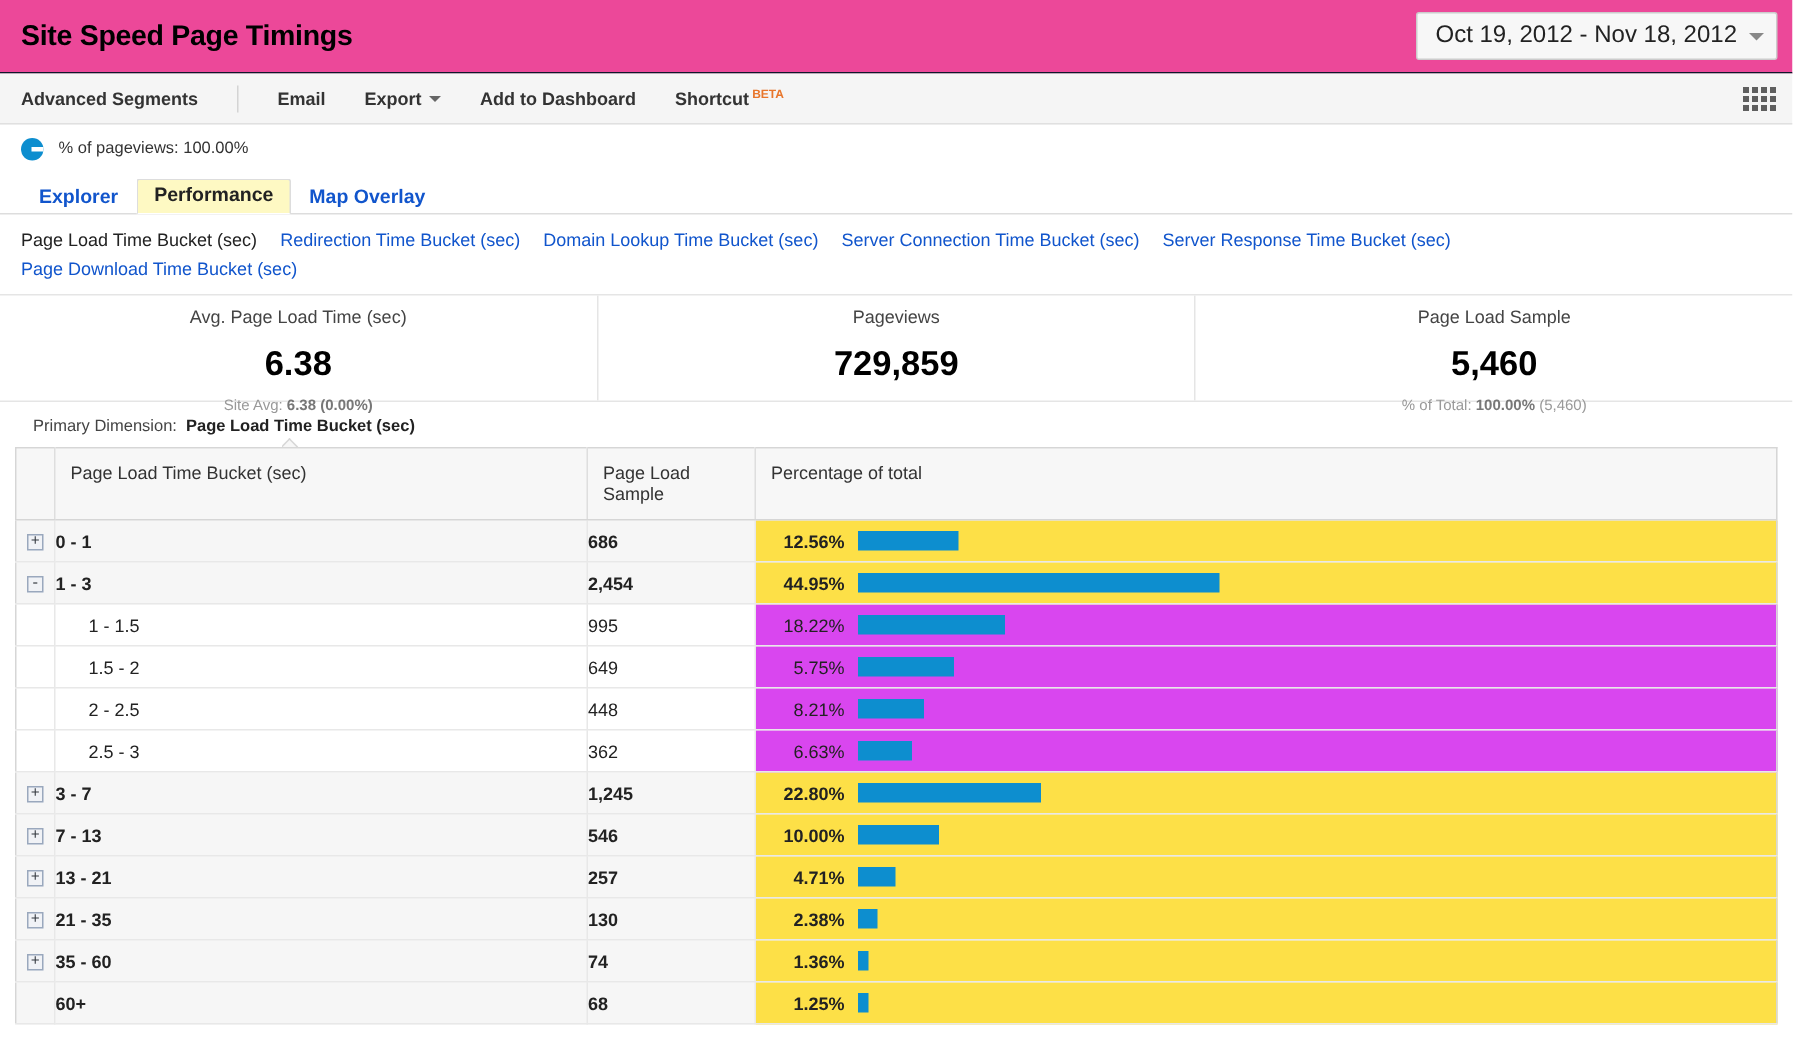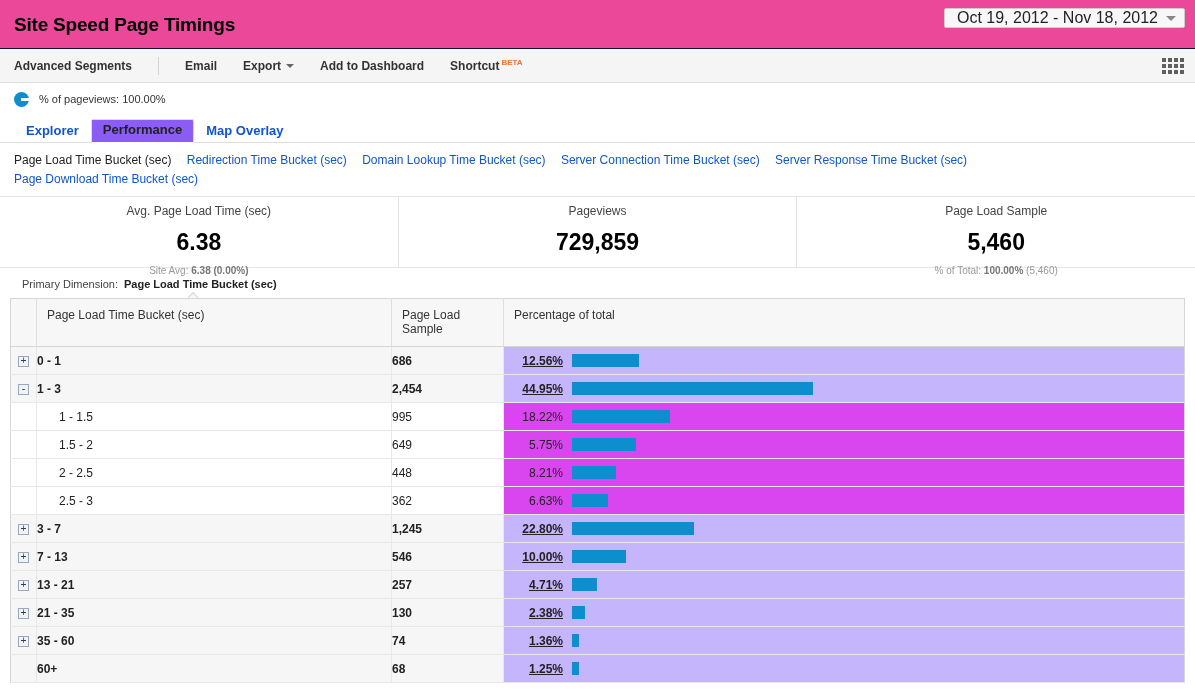--- a/index.html
+++ b/index.html
@@ -28,21 +28,21 @@
     top: 14px;
     font-size: 19px;
     font-weight: bold;
     color: #000000;
     letter-spacing: -0.2px;
   }
   .date-range {
     position: absolute;
     right: 10px;
     top: 8px;
-    height: 20px;
+    height: 32px;
     display: flex;
     align-items: center;
     border: 1px solid #cccccc;
     border-radius: 2px;
     background: #f7f7f7;
     padding: 0 4px 0 12px;
   }
   .date-range-text {
     font-size: 16px;
     color: #222222;
@@ -156,21 +156,21 @@
     font-weight: bold;
     color: #1155cc;
     padding: 3px 12px 5px 12px;
     position: relative;
     z-index: 2;
     cursor: pointer;
     white-space: nowrap;
   }
   .tab.active {
     color: #222222;
-    background: #8b5cf6;
+    background: #fef9c3;
     border: 1px solid #dddddd;
     border-bottom: 1px solid #ffffff;
     border-radius: 2px 2px 0 0;
     padding: 2px 11px 5px 11px;
   }
 
   
   .dim-links {
     padding: 8px 14px 0 14px;
     line-height: 19px;
@@ -282,21 +282,21 @@
     color: #222222;
     height: 27px;
     padding: 0;
     vertical-align: middle;
   }
   table.report td:last-child { border-right: none; }
   tr.row-parent td { background: #f6f6f6; font-weight: bold; }
   tr.row-child  td { background: #ffffff; }
   tr.row-parent td.c-pct-cell,
   tr.row-child  td.c-pct-cell { background: #d946ef; }
-  tr.row-parent td.c-pct-cell { background: #c4b5fd; text-decoration: underline; }
+  tr.row-parent td.c-pct-cell { background: #fde047; }
 
   td.toggle-cell {
     text-align: center;
     padding: 0;
   }
   .toggle-box {
     display: inline-block;
     width: 11px; height: 11px;
     line-height: 9px;
     border: 1px solid #9aa8bd;

